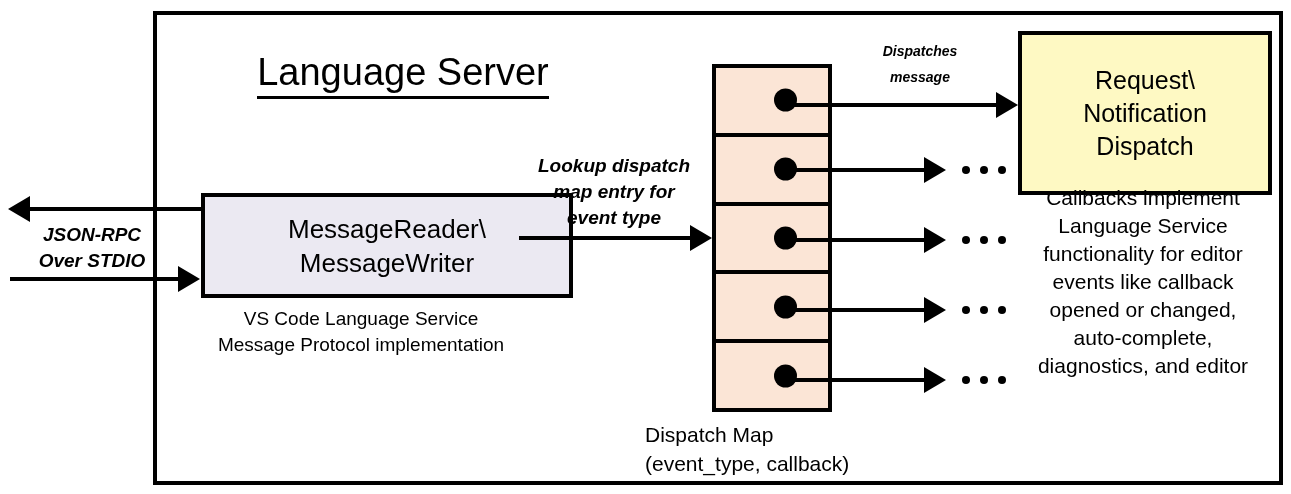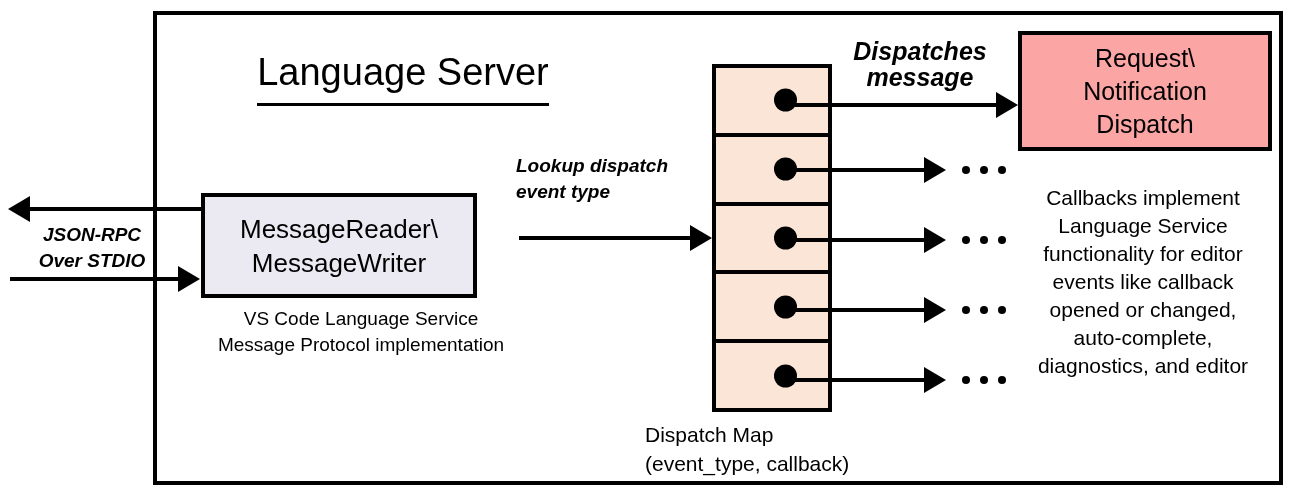--- a/index.html
+++ b/index.html
@@ -40,28 +40,28 @@
     width: 340px;
     font-size: 38px;
     line-height: 46px;
     font-weight: 400;
     text-align: center;
     letter-spacing: 0px;
     white-space: nowrap;
   }
   #server-title .ul {
     border-bottom: 3px solid #000;
-    padding-bottom: 10px;
+    padding-bottom: 3px;
   }
 
   
   #message-rw-box {
     left: 201px;
     top: 193px;
-    width: 276px;
+    width: 372px;
     height: 105px;
     background: #ebe9f2;
     border: 4px solid #000000;
     box-sizing: border-box;
     display: flex;
     flex-direction: column;
     align-items: center;
     justify-content: center;
   }
   #message-rw-box .line {
@@ -108,32 +108,32 @@
     border-top: 13px solid transparent;
     border-bottom: 13px solid transparent;
     border-right: 22px solid #000000;
   }
 
   
   #lookup-label {
     left: 516px;
     top: 153px;
     width: 196px;
-    text-align: left;
+    text-align: center;
     font-size: 19px;
     line-height: 26px;
     font-style: italic;
     font-weight: 600;
   }
   #dispatches-label {
     left: 830px;
     top: 38px;
     width: 180px;
     text-align: center;
-    font-size: 25px;
+    font-size: 14px;
     line-height: 26px;
     font-style: italic;
     font-weight: 600;
   }
 
   
   #dispatch-map {
     left: 712px;
     top: 64px;
     width: 120px;
@@ -169,22 +169,22 @@
     text-align: left;
     font-size: 21px;
     line-height: 29px;
   }
 
   
   #callback-box {
     left: 1018px;
     top: 31px;
     width: 254px;
-    height: 120px;
-    background: #fca5a5;
+    height: 164px;
+    background: #fef9c3;
     border: 4px solid #000000;
     box-sizing: border-box;
     display: flex;
     flex-direction: column;
     align-items: center;
     justify-content: center;
   }
   #callback-box .line {
     font-size: 25px;
     line-height: 33px;
@@ -244,20 +244,21 @@
   <div class="abs" id="message-rw-caption">
     <div>VS Code Language Service</div>
     <div>Message Protocol implementation</div>
   </div>
 
   <div class="abs hline" style="left:519px; top:236px; width:172px;"></div>
   <div class="abs arrow-right" style="left:690px; top:225px;"></div>
 
   <div class="abs" id="lookup-label">
     <div>Lookup dispatch</div>
+    <div>map entry for</div>
     <div>event type</div>
   </div>
 
   <div class="abs" id="dispatch-map">
     <div class="map-row">
       <span class="map-dot"></span>
     </div>
     <div class="map-row">
       <span class="map-dot"></span>
     </div>

